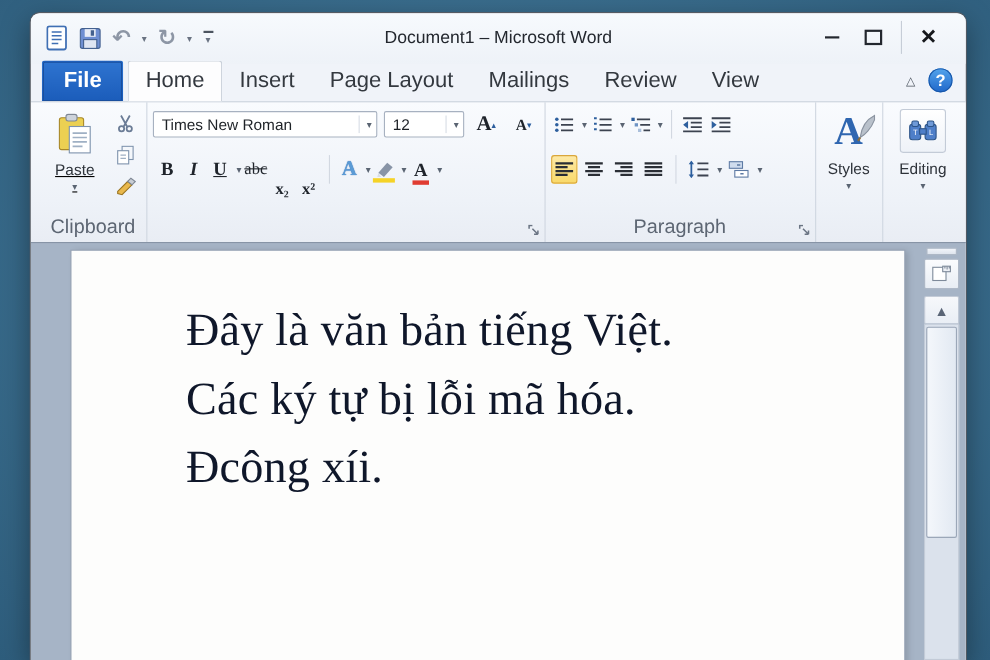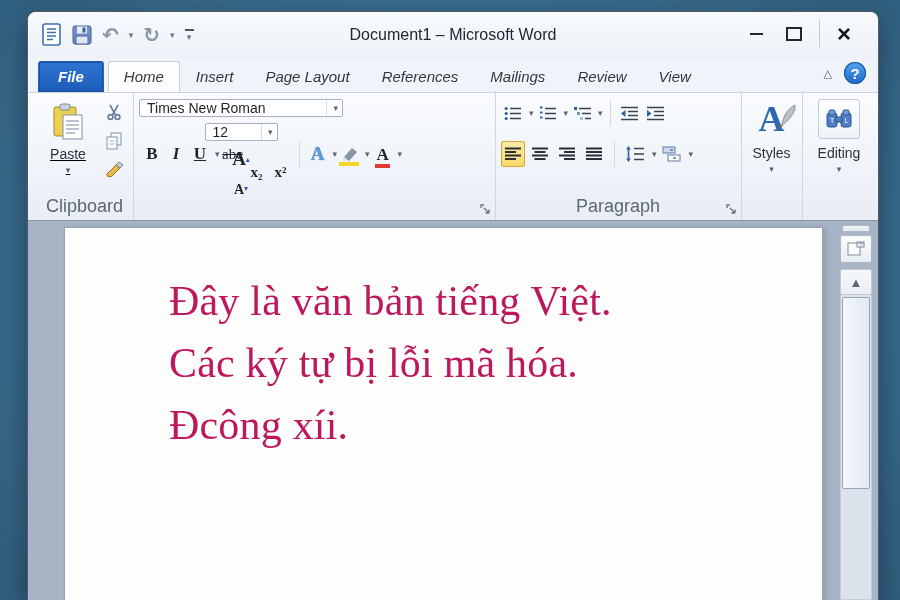--- a/index.html
+++ b/index.html
@@ -23,21 +23,21 @@
   .qat .caret{font-size:9px;color:#6a7382;}
   .title{position:absolute;left:0;right:0;top:0;height:46px;display:flex;align-items:center;justify-content:center;
     font-size:16px;color:#23272e;}
   .winbtns{position:absolute;right:10px;top:6px;display:flex;align-items:center;height:32px;}
   .wbtn{width:38px;height:30px;display:flex;align-items:center;justify-content:center;cursor:default;}
   .wbtn .bar{width:13px;height:2px;background:#23272e;}
   .wbtn .box{width:12px;height:10px;border:2px solid #23272e;}
   .wbtn.close{font-size:24px;font-weight:bold;color:#16181c;border-left:1px solid #c6cdd7;margin-left:6px;width:48px;}
   
   .tabrow{position:absolute;left:0;top:46px;right:0;height:34px;display:flex;align-items:flex-end;padding-left:10px;box-sizing:border-box;}
-  .tab{padding:6px 15px 7px;font-size:15px;color:#33383f;border-radius:3px 3px 0 0;border:1px solid transparent;border-bottom:none;font-style:italic;}
+  .tab{padding:6px 15px 7px;font-size:20px;color:#33383f;border-radius:3px 3px 0 0;border:1px solid transparent;border-bottom:none;}
   .tab.file{background:linear-gradient(#2f74d0,#1b5cba);color:#fff;font-weight:bold;padding:6px 19px 7px;margin-right:4px;box-shadow:inset 0 0 0 1px #1a4f9e;}
   .tab.active{background:#fdfdfe;border-color:#c9d0da;position:relative;z-index:3;}
   .tabrow-right{position:absolute;right:12px;top:50px;display:flex;align-items:center;gap:12px;}
   .collapse-tri{font-size:11px;color:#4c545f;}
   .helpbtn{width:22px;height:22px;border-radius:50%;background:linear-gradient(#54a4ec,#1f67c9);
     color:#fff;font-weight:bold;font-size:15px;display:flex;align-items:center;justify-content:center;
     box-shadow:inset 0 0 0 1px #1856a8;}
   
   .ribbon{position:absolute;left:0;top:80px;right:0;height:127px;
     background:linear-gradient(#f9fbfe,#eef2f8 70%,#e9edf4);
@@ -52,21 +52,21 @@
   .g-sty{left:713px;width:61px;}
   .g-edit{left:774px;width:74px;border-right:none;}
   
   .paste-btn{position:absolute;left:6px;top:5px;width:52px;height:92px;display:flex;flex-direction:column;align-items:center;
     border:1px solid transparent;border-radius:3px;padding-top:4px;box-sizing:border-box;text-decoration:underline;}
   .paste-btn .lbl{font-size:14px;color:#2e333a;margin-top:5px;}
   .paste-btn .caret{font-size:9px;color:#5a6472;margin-top:3px;}
   .clip-col{position:absolute;left:66px;top:8px;display:flex;flex-direction:column;gap:7px;align-items:center;}
   .mini{width:24px;height:22px;display:flex;align-items:center;justify-content:center;}
   
-  .fg-row1{position:absolute;left:6px;top:6px;height:28px;display:flex;align-items:center;gap:6px;flex-direction:column;}
+  .fg-row1{position:absolute;left:6px;top:6px;height:28px;display:flex;align-items:center;gap:6px;}
   .combo{height:24px;background:#fff;border:1px solid #a7b1c0;border-radius:2px;display:flex;align-items:center;
     font-size:14px;color:#1e2227;padding:0 4px 0 7px;box-sizing:border-box;}
   .combo .caret{margin-left:auto;font-size:9px;color:#5a6472;padding-left:6px;border-left:1px solid #d7dde5;height:16px;display:flex;align-items:center;}
   .combo.font-name{width:204px;}
   .combo.font-size{width:73px;}
   .sizebtn{display:flex;align-items:flex-start;padding:1px 3px;}
   .fg-row2{position:absolute;left:8px;top:44px;height:34px;display:flex;align-items:center;gap:2px;}
   .fbtn{min-width:22px;height:28px;display:flex;align-items:center;justify-content:center;border-radius:3px;font-size:17px;color:#1f242b;}
   .fbtn .caret,.pcaret{font-size:9px;color:#5a6472;margin-left:2px;}
   .b{font-weight:bold;font-family:"Liberation Serif",serif;}
@@ -91,21 +91,21 @@
   .quill{position:absolute;right:-14px;bottom:2px;}
   .big-lbl{font-size:14px;color:#2e333a;margin-top:6px;}
   .big-caret{font-size:9px;color:#5a6472;margin-top:3px;}
   .edit-box{width:40px;height:38px;border:1px solid #c3cbd7;border-radius:3px;background:linear-gradient(#fff,#eef2f8);
     display:flex;align-items:center;justify-content:center;}
   
   .docarea{position:absolute;left:0;top:208px;right:0;bottom:0;background:#a6b4c6;border-top:1px solid #8794a6;}
   .page{position:absolute;left:37px;top:7px;width:757px;bottom:-10px;background:#fdfdfc;
     box-shadow:0 0 0 1px #97a3b4, 3px 0 6px rgba(0,0,0,.15);}
   .doc-text{padding:42px 0 0 104px;font-family:"Liberation Serif","DejaVu Serif",serif;
-    font-size:42px;line-height:62px;color:#be185d;letter-spacing:.2px;}
+    font-size:42px;line-height:62px;color:#0f172a;letter-spacing:.2px;}
   .doc-text .line{white-space:nowrap;}
   
   .scrollcol{position:absolute;right:4px;top:4px;width:36px;bottom:0;display:flex;flex-direction:column;align-items:center;}
   .split-handle{width:26px;height:5px;background:linear-gradient(#f2f5fa,#dfe5ee);border:1px solid #aeb8c6;border-radius:1px;margin-bottom:3px;}
   .rulerbtn{width:30px;height:26px;background:linear-gradient(#fbfcfe,#e8edf4);border:1px solid #aeb8c6;border-radius:2px;
     display:flex;align-items:center;justify-content:center;margin-bottom:6px;}
   .scroll-up{width:30px;height:24px;display:flex;align-items:center;justify-content:center;
     font-size:13px;color:#5a6576;background:linear-gradient(#f6f8fb,#e9eef5);border:1px solid #c3cbd7;border-radius:2px;}
   .track{width:30px;flex:1;background:#dbe2ec;border:1px solid #c3cbd7;border-top:none;position:relative;}
   .thumb{position:absolute;left:1px;right:1px;top:2px;height:190px;background:linear-gradient(90deg,#f4f7fb,#e2e9f2);
@@ -152,21 +152,20 @@
         </span>
       <span class="wbtn close">×</span>
     </div>
   </div>
 
   <div class="tabrow">
     <span class="tab file">File</span>
     <span class="tab active">Home</span>
     <span class="tab">Insert</span>
     <span class="tab">Page Layout</span>
-    <span class="tab">References</span>
     <span class="tab">Mailings</span>
     <span class="tab">Review</span>
     <span class="tab">View</span>
   </div>
   <div class="tabrow-right">
     <span class="collapse-tri">△</span>
     <span class="helpbtn">?</span>
   </div>
 
   <div class="ribbon">

